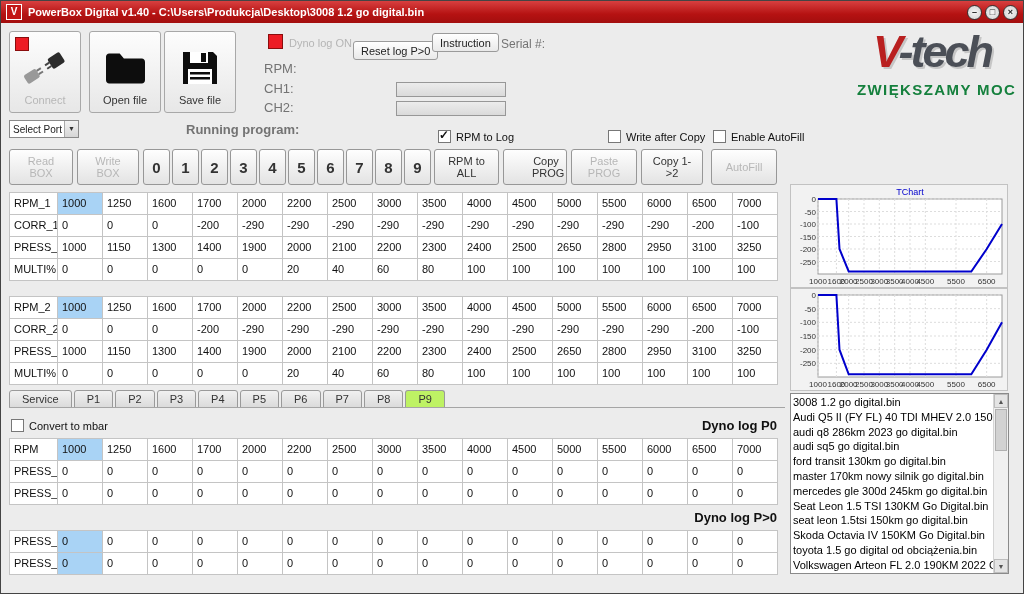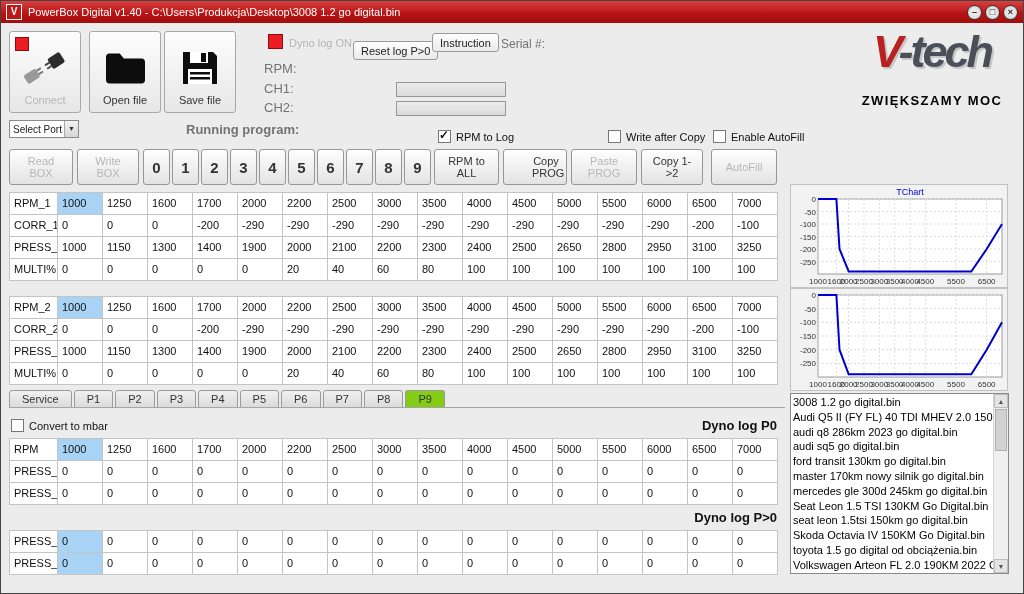--- a/index.html
+++ b/index.html
@@ -3,21 +3,21 @@
 <meta charset="utf-8">
 <style>
   html,body{margin:0;padding:0;background:#9a9a9a;}
   .app{position:relative;width:1024px;height:594px;background:#ececec;
        font-family:"Liberation Sans",sans-serif;overflow:hidden;border:1px solid #444;box-sizing:border-box;}
   
   .titlebar{position:absolute;top:0;left:0;right:0;height:22px;
       background:linear-gradient(#d84040,#b51212 60%,#a30e0e);display:flex;align-items:center;padding:0 5px;box-sizing:border-box;}
   .title-icon{width:14px;height:14px;background:#c21515;border:1px solid #fff;color:#fff;font-size:10px;font-weight:bold;
       text-align:center;line-height:13px;margin-right:6px;flex:none;}
-  .title-text{font-size:11px;font-weight:normal;color:#fff;flex:1;white-space:nowrap;overflow:hidden;}
+  .title-text{font-size:11px;font-weight:bold;color:#fff;flex:1;white-space:nowrap;overflow:hidden;}
   .win-btn{width:15px;height:15px;border-radius:50%;background:radial-gradient(#f5f5f5,#cfcfcf);border:1px solid #333;
       color:#222;font-size:9px;line-height:13px;text-align:center;margin-left:3px;font-weight:bold;flex:none;cursor:default;box-sizing:border-box;}
   
   .bigbtn{position:absolute;width:72px;height:82px;background:linear-gradient(#fdfdfd,#e7e7e7);
       border:1px solid #a8a8a8;border-radius:3px;text-align:center;font-size:11px;color:#333;padding:0;}
   .bigbtn .icon{display:block;margin-top:9px;height:44px;}
   .bigbtn .blabel{display:block;margin-top:2px;}
   .bigbtn.disabled .blabel{color:#b7b7b7;}
   .conn-led{position:absolute;left:5px;top:5px;width:12px;height:12px;background:#ed1c24;border:1px solid #8a0d0d;}
   
@@ -25,21 +25,21 @@
       border-radius:3px;font-size:11px;padding:0 7px;color:#222;}
   .lbl-static{position:absolute;font-size:12px;color:#737373;white-space:nowrap;}
   .gray-lbl{color:#b5b5b5;}
   .led{position:absolute;width:13px;height:13px;background:#ed1c24;border:1px solid #8a0d0d;}
   .pbar{position:absolute;width:108px;height:13px;border:1px solid #979797;background:linear-gradient(#ececec,#dadada);}
   
   .logo{position:absolute;right:16px;top:28px;text-align:center;width:150px;}
   .logo-text{font-size:45px;font-weight:bold;font-style:italic;color:#4b4f57;letter-spacing:-3px;line-height:1;
       text-shadow:2px 2px 0 #c6c6c6;}
   .logo-text .lv{color:#b92020;}
-  .tagline{font-size:13px;font-weight:bold;color:#000000;letter-spacing:1.4px;margin-top:19px;white-space:nowrap;}
+  .tagline{font-size:15px;font-weight:bold;color:#15803d;letter-spacing:1.4px;margin-top:7px;white-space:nowrap;}
   
   .selport{position:absolute;left:8px;top:119px;width:70px;height:18px;border:1px solid #8a8a8a;background:#fff;
       font-size:10px;display:flex;align-items:center;box-sizing:border-box;color:#222;}
   .selport .txt{flex:1;padding-left:3px;white-space:nowrap;}
   .selport .caret{width:13px;height:100%;background:linear-gradient(#f2f2f2,#d6d6d6);border-left:1px solid #aaa;
       font-size:7px;text-align:center;line-height:16px;color:#333;}
   
   .chk{position:absolute;display:flex;align-items:center;gap:5px;font-size:11px;color:#111;}
   .box{width:11px;height:11px;border:1px solid #777;background:#fff;position:relative;display:inline-block;flex:none;}
   .box.checked::after{content:"✓";position:absolute;top:-3px;left:0;font-size:12px;font-weight:bold;color:#111;}
@@ -54,21 +54,21 @@
   .tbl{position:absolute;left:8px;border-top:1px solid #c4c4c4;border-left:1px solid #c4c4c4;background:#fff;}
   .trow{display:flex;}
   .tcell{box-sizing:border-box;width:45px;height:22px;border-right:1px solid #c4c4c4;border-bottom:1px solid #c4c4c4;
       font-size:11px;padding:4px 0 0 4px;background:#fff;color:#111;overflow:hidden;white-space:nowrap;}
   .tlabel{width:48px;}
   .tcell.hl{background:#a9d3f5;}
   
   .tabs{position:absolute;left:8px;top:389px;display:flex;height:18px;}
   .tab{padding:2px 12px;font-size:11px;background:linear-gradient(#f1f1f1,#dbdbdb);border:1px solid #9a9a9a;
       margin-right:2px;border-radius:3px 3px 0 0;color:#333;line-height:13px;}
-  .tab.active{background:#84cc16;border-bottom:1px solid #fbfbfb;}
+  .tab.active{background:#bef264;border-bottom:1px solid #fbfbfb;}
   .tabline{position:absolute;left:8px;top:406px;width:776px;height:1px;background:#a5a5a5;}
   .dyno-title{position:absolute;left:8px;width:768px;text-align:right;font-weight:bold;font-size:13px;color:#111;}
   
   .chart{position:absolute;left:789px;width:218px;background:#f2f2f2;border:1px solid #c2c2c2;box-sizing:border-box;}
   
   .filelist{position:absolute;left:789px;top:392px;width:219px;height:181px;background:#fff;border:1px solid #8a8a8a;
       box-sizing:border-box;font-size:11px;overflow:hidden;}
   .fitems{position:absolute;left:2px;top:1px;right:15px;bottom:1px;overflow:hidden;}
   .fitem{white-space:nowrap;line-height:14.8px;color:#000;}
   .vscroll{position:absolute;right:0;top:0;bottom:0;width:14px;background:#f0f0f0;border-left:1px solid #d5d5d5;}

